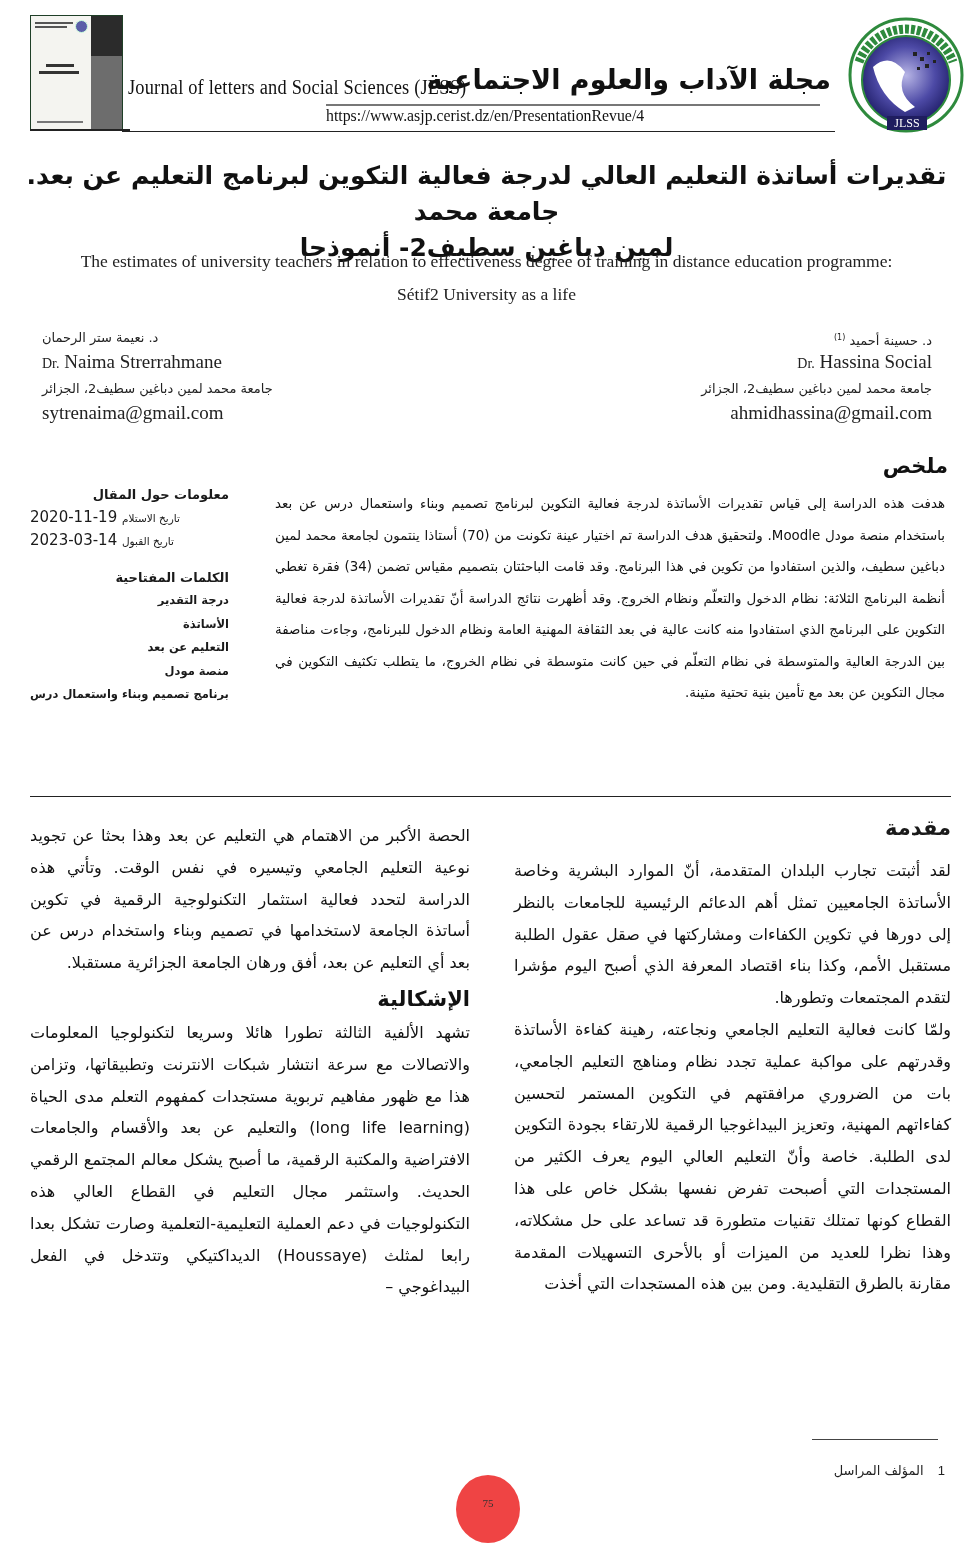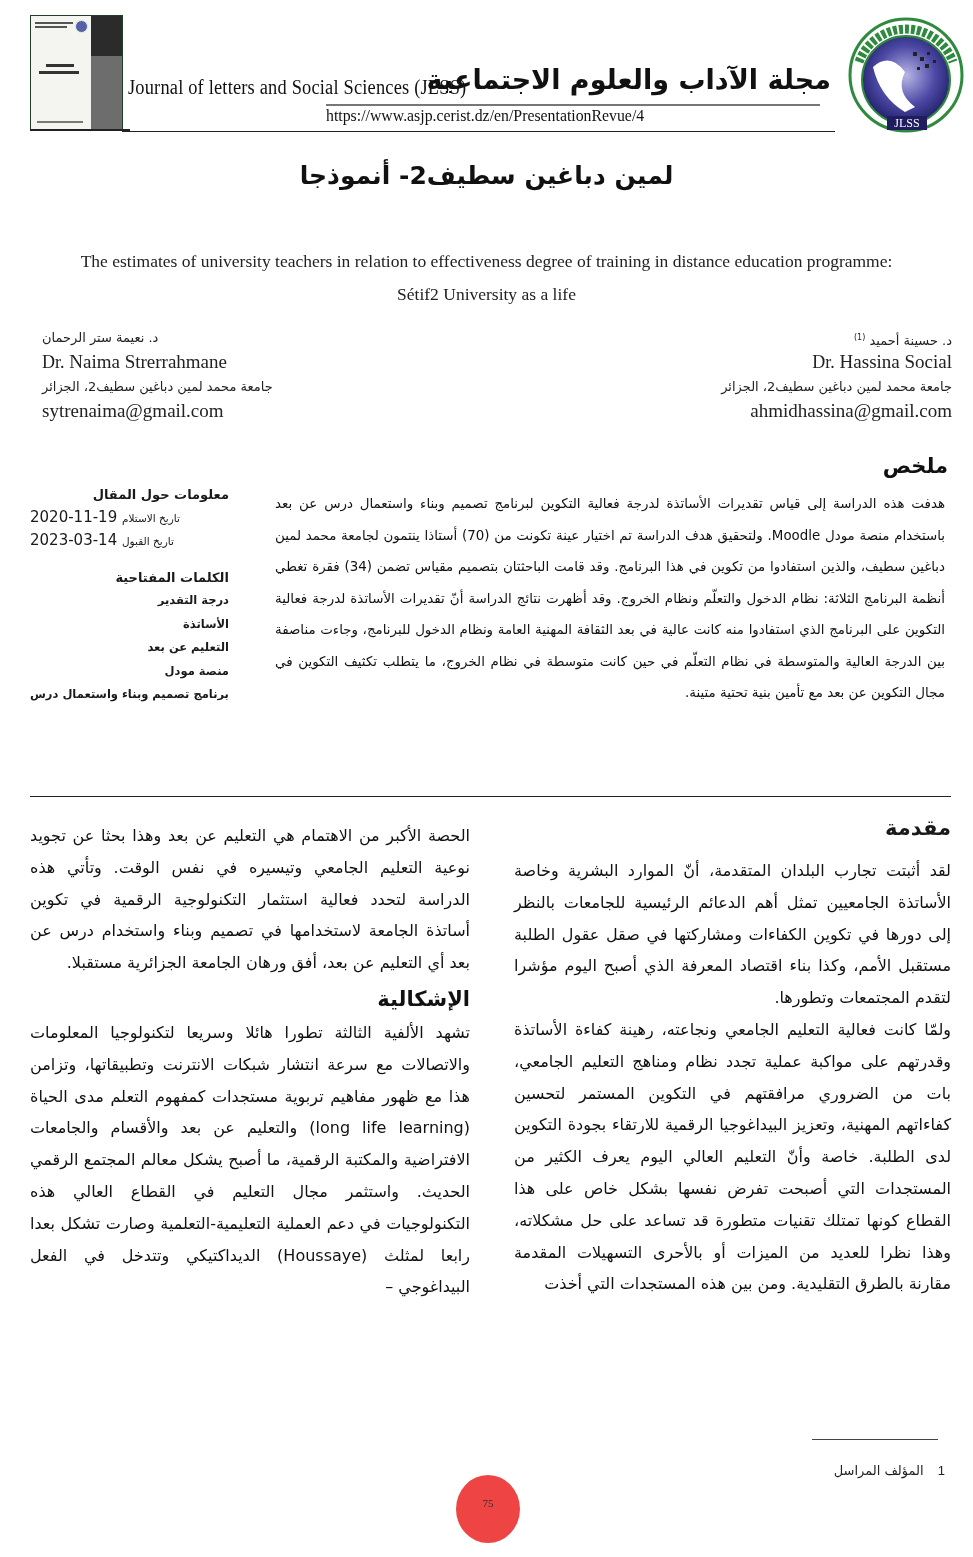--- a/index.html
+++ b/index.html
@@ -44,25 +44,25 @@
     position: absolute; left: 20px; right: 20px; top: 158px; text-align: center;
     direction: rtl; font-size: 25px; font-weight: bold; line-height: 36px; color: #111;
   }
   .title-en {
     position: absolute; left: 20px; right: 20px; top: 245px; text-align: center;
     font-family: "Liberation Serif", serif; font-size: 17.5px; line-height: 33px; color: #222;
   }
 
   
   .author { position: absolute; top: 325px; font-family: "Liberation Serif", serif; color: #222; }
-  .author.right { right: 21px; text-align: right; }
+  .author.right { right: 41px; text-align: right; }
   .author.left { left: 42px; text-align: left; }
   .author .ar { font-family: "DejaVu Sans", sans-serif; font-size: 13px; direction: rtl; line-height: 25px; height: 25px; }
   .author .en { font-size: 19px; line-height: 24px; }
-  .author .en .dr { font-size: 18px; }
+  .author .en .dr { font-size: 14px; }
   .author .sup { font-size: 8px; vertical-align: super; }
 
   
   .abstract-heading {
     position: absolute; right: 25px; top: 454px; font-size: 21px; font-weight: bold; direction: rtl; color: #111; margin-left: 8px;
   }
   .abstract-body {
     position: absolute; left: 275px; right: 28px; top: 488px; direction: rtl; text-align: justify;
     font-size: 13.4px; line-height: 31.5px; color: #111; text-align-last: right;
   }
@@ -137,20 +137,21 @@
     <rect x="82" y="40" width="3" height="3"></rect>
       <rect x="80" y="52" width="4" height="4"></rect>
     <rect x="88" y="48" width="3" height="3"></rect>
       <rect x="72" y="55" width="3" height="3"></rect>
   </g>
   <rect x="42" y="104" width="40" height="14" fill="#1f1d5f"></rect>
   <text x="62" y="115" font-family="Liberation Serif, serif" font-size="12" fill="#ffffff" text-anchor="middle">JLSS</text>
 </svg>
 
 <div class="title-ar">
+  <div>تقديرات أساتذة التعليم العالي لدرجة فعالية التكوين لبرنامج التعليم عن بعد. جامعة محمد</div>
   <div>لمين دباغين سطيف2- أنموذجا</div>
 </div>
 <div class="title-en">
   <div>The estimates of university teachers in relation to effectiveness degree of training in distance education programme:</div>
   <div>Sétif2 University as a life</div>
 </div>
 
 <div class="author right">
   <div class="ar">
     <span>د. حسينة أحميد</span>

